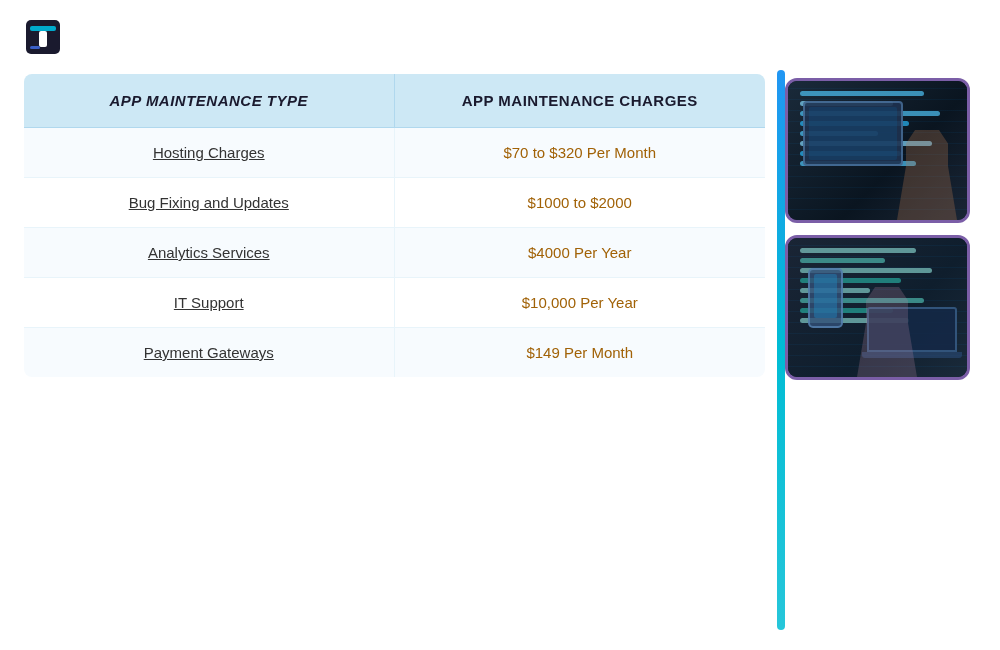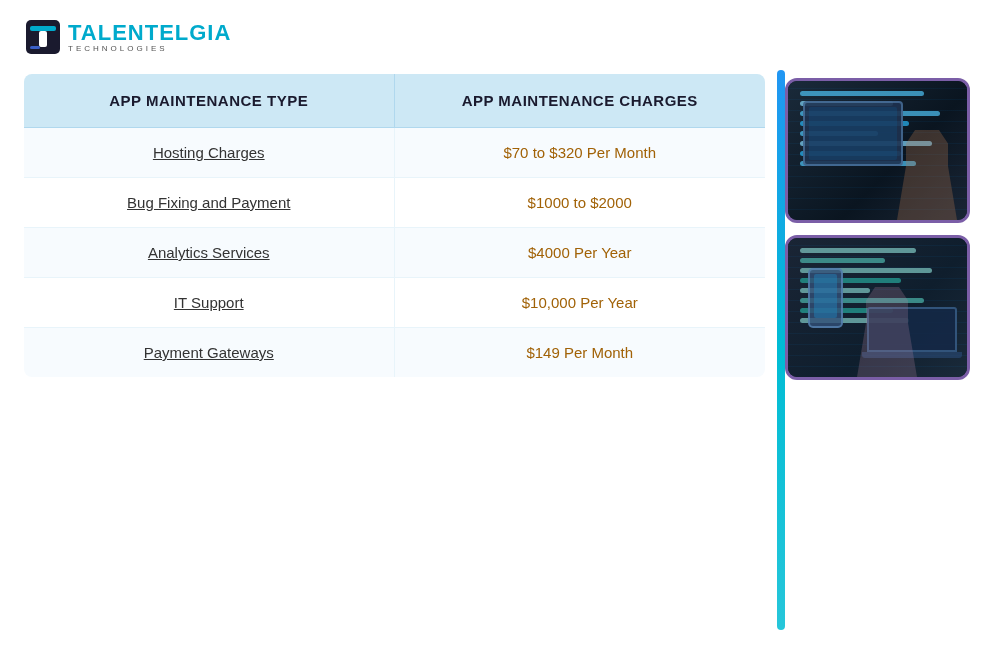--- a/index.html
+++ b/index.html
@@ -80,20 +80,21 @@
       font-size: 15px;
       font-weight: 800;
       color: #1a1a2e;
       text-align: center;
       letter-spacing: 0.5px;
       border-bottom: 1px solid #b0d8ee;
     }
     .table-header-row th:first-child {
       border-right: 1px solid #b0d8ee;
       width: 50%;
+      font-style: italic;
     }
     .table-header-row th:last-child {
       width: 50%;
     }
 
     .table-data-row td {
       padding: 16px 24px;
       text-align: center;
       font-size: 15px;
       color: #a16207;
@@ -285,26 +286,20 @@
   <div class="logo-container">
 
     <svg class="logo-icon" viewBox="0 0 38 38" xmlns="http://www.w3.org/2000/svg">
       <rect x="2" y="2" width="34" height="34" rx="5" fill="#1a1a2e"></rect>
 
       <rect x="6" y="8" width="26" height="5" rx="2" fill="#00aacc"></rect>
       <rect x="15" y="13" width="8" height="16" rx="2" fill="#ffffff"></rect>
 
       <rect x="6" y="28" width="10" height="3" rx="1.5" fill="#3a5fc8"></rect>
     </svg>
-    <div class="logo-text-block">
-      <div class="logo-main">
-        <span>T</span><span>ALENTELGIA</span>
-      </div>
-      <div class="logo-sub">TECHNOLOGIES</div>
-    </div>
   </div>
 </div>
 
 <div class="teal-bar"></div>
 
 <div class="main-layout">
 
   <div class="table-section">
     <table class="maintenance-table">
       <thead>
@@ -312,21 +307,21 @@
           <th>APP MAINTENANCE TYPE</th>
           <th>APP MAINTENANCE CHARGES</th>
         </tr>
       </thead>
       <tbody id="table-body">
       <tr class="table-data-row">
             <td>Hosting Charges</td>
             <td>$70 to $320 Per Month</td>
           </tr>
           <tr class="table-data-row">
-            <td>Bug Fixing and Payment</td>
+            <td>Bug Fixing and Updates</td>
             <td>$1000 to $2000</td>
           </tr>
           <tr class="table-data-row">
             <td>Analytics Services</td>
             <td>$4000 Per Year</td>
           </tr>
           <tr class="table-data-row">
             <td>IT Support</td>
             <td>$10,000 Per Year</td>
           </tr>

